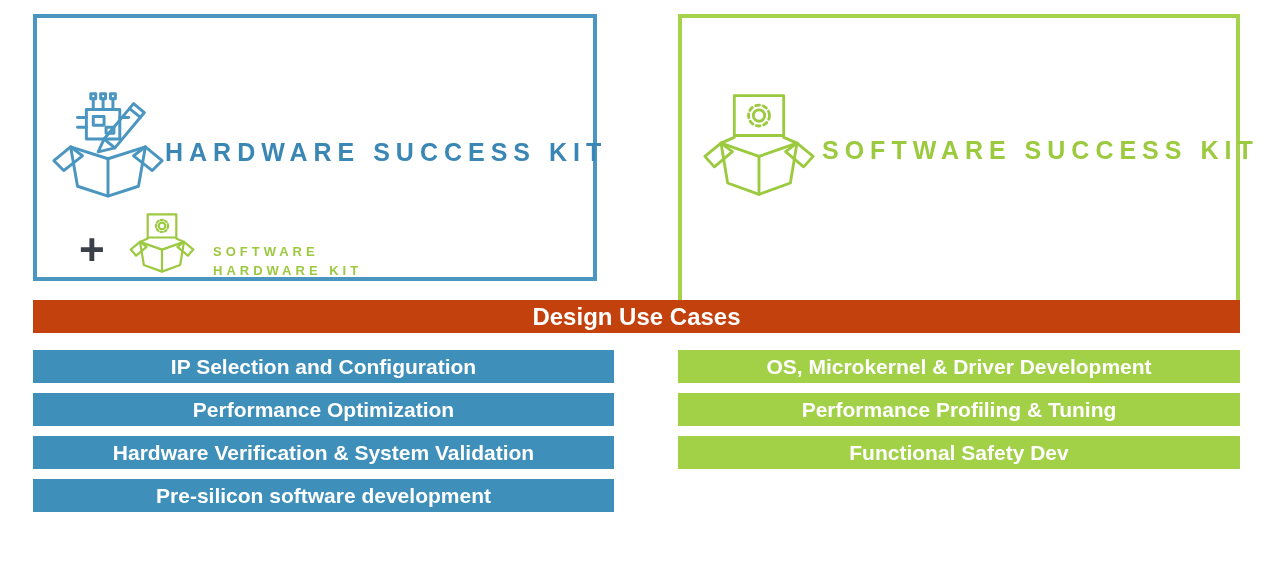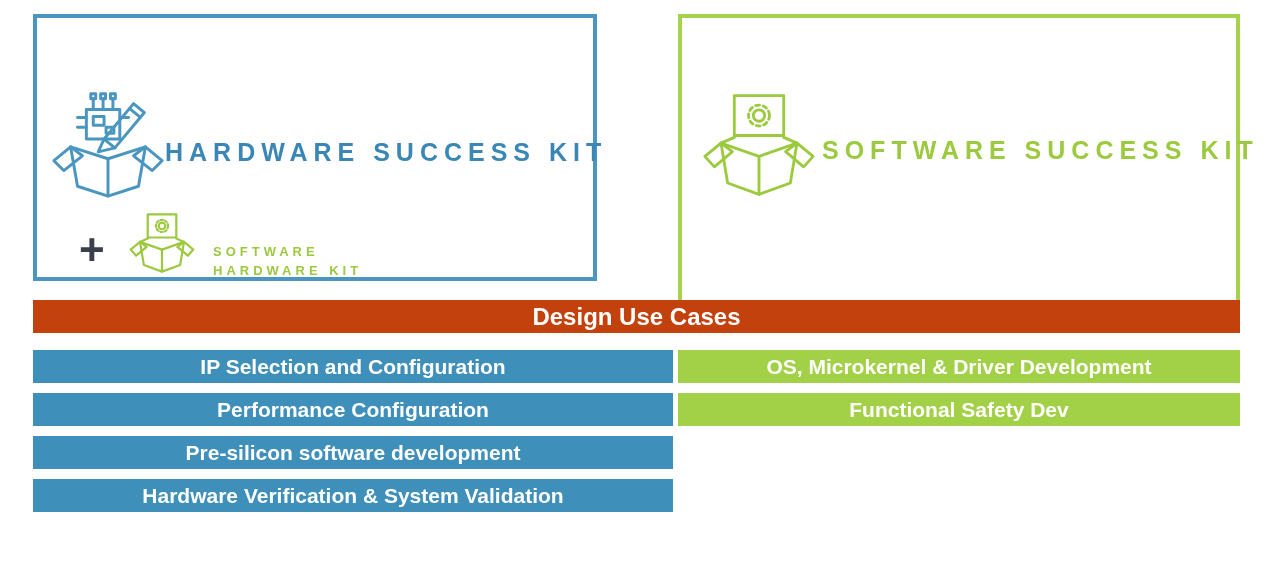--- a/index.html
+++ b/index.html
@@ -81,21 +81,21 @@
   }
 
   
   .bar-col {
     position: absolute;
     top: 350px;
     display: flex;
     flex-direction: column;
     gap: 10px;
   }
-  .col-left  { left: 33px;  width: 640px; }
+  .col-left  { left: 33px;  width: 581px; }
   .col-right { left: 678px; width: 562px; }
   .bar {
     height: 33px;
     line-height: 33px;
     text-align: center;
     color: #ffffff;
     font-size: 21px;
     font-weight: 600;
     white-space: nowrap;
     overflow: hidden;
@@ -173,22 +173,23 @@
         <path d="M60 72 L60 112"></path>
       </svg>
     </div>
     <div class="kit-title">SOFTWARE SUCCESS KIT</div>
   </div>
 
   <div class="banner">Design Use Cases</div>
 
   <div class="bar-col col-left">
       <div class="bar bar-blue">IP Selection and Configuration</div>
-      <div class="bar bar-blue">Performance Configuration</div>
+      <div class="bar bar-blue">Performance Optimization</div>
+      <div class="bar bar-blue">Hardware Verification &amp; System Validation</div>
       <div class="bar bar-blue">Pre-silicon software development</div>
-      <div class="bar bar-blue">Hardware Verification &amp; System Validation</div>
     </div>
   <div class="bar-col col-right">
       <div class="bar bar-green">OS, Microkernel &amp; Driver Development</div>
+      <div class="bar bar-green">Performance Profiling &amp; Tuning</div>
       <div class="bar bar-green">Functional Safety Dev</div>
     </div>
 
 </div>
 
 </body></html>

